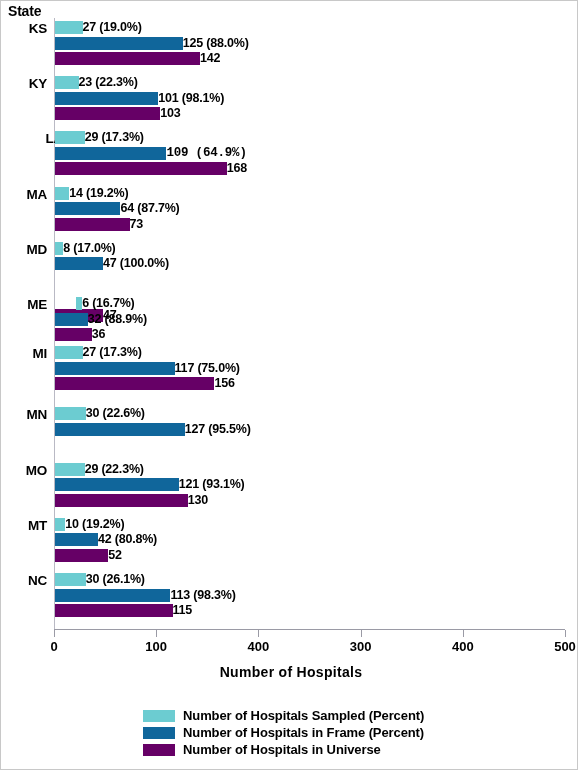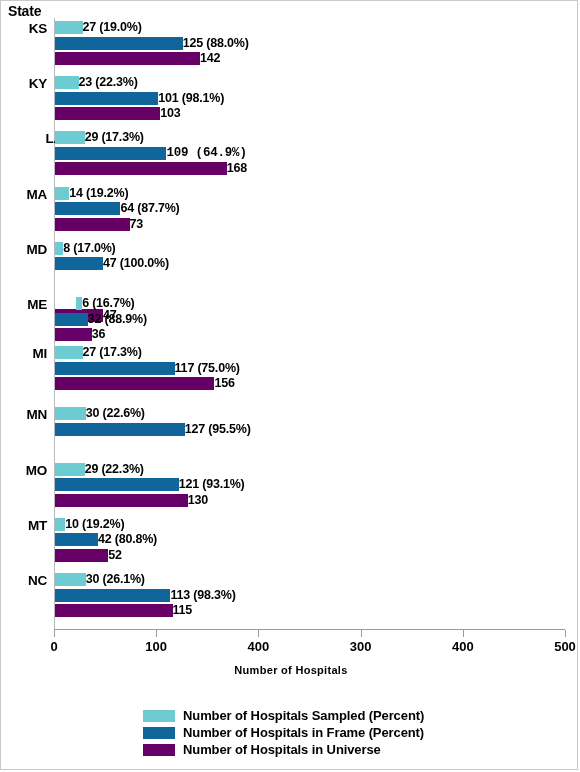--- a/index.html
+++ b/index.html
@@ -76,21 +76,21 @@
     transform: translateX(-50%);
     white-space: nowrap;
   }
 
   #x-axis-title {
     position: absolute;
     left: 0;
     top: 663px;
     width: 580px;
     text-align: center;
-    font-size: 11px;
+    font-size: 14px;
     font-weight: bold;
     letter-spacing: 0.3px;
   }
 
   
   .group {
     position: absolute;
     left: 0;
     width: 580px;
   }

